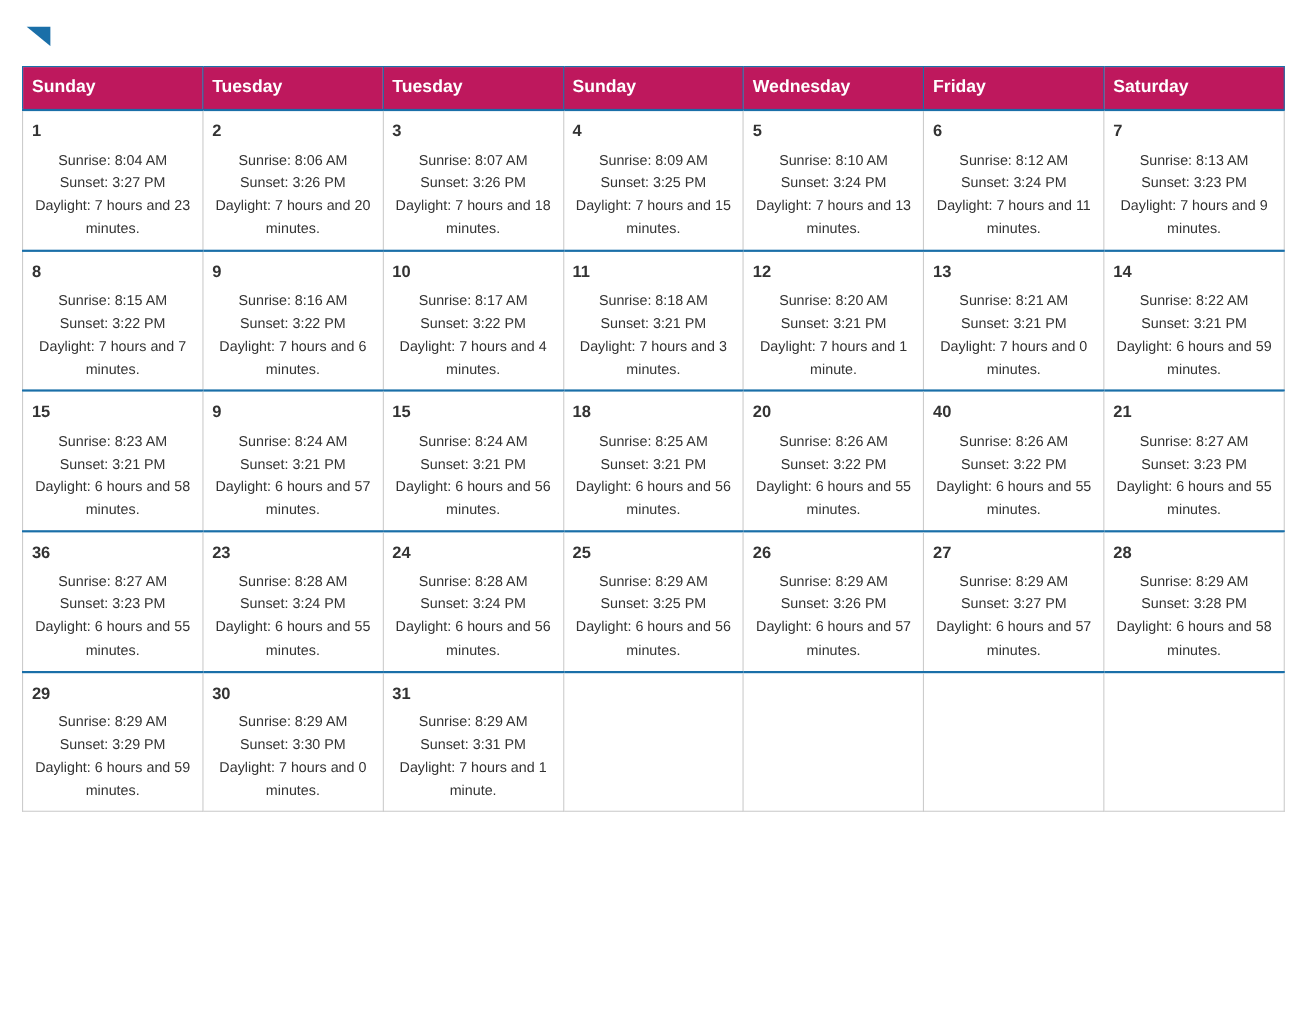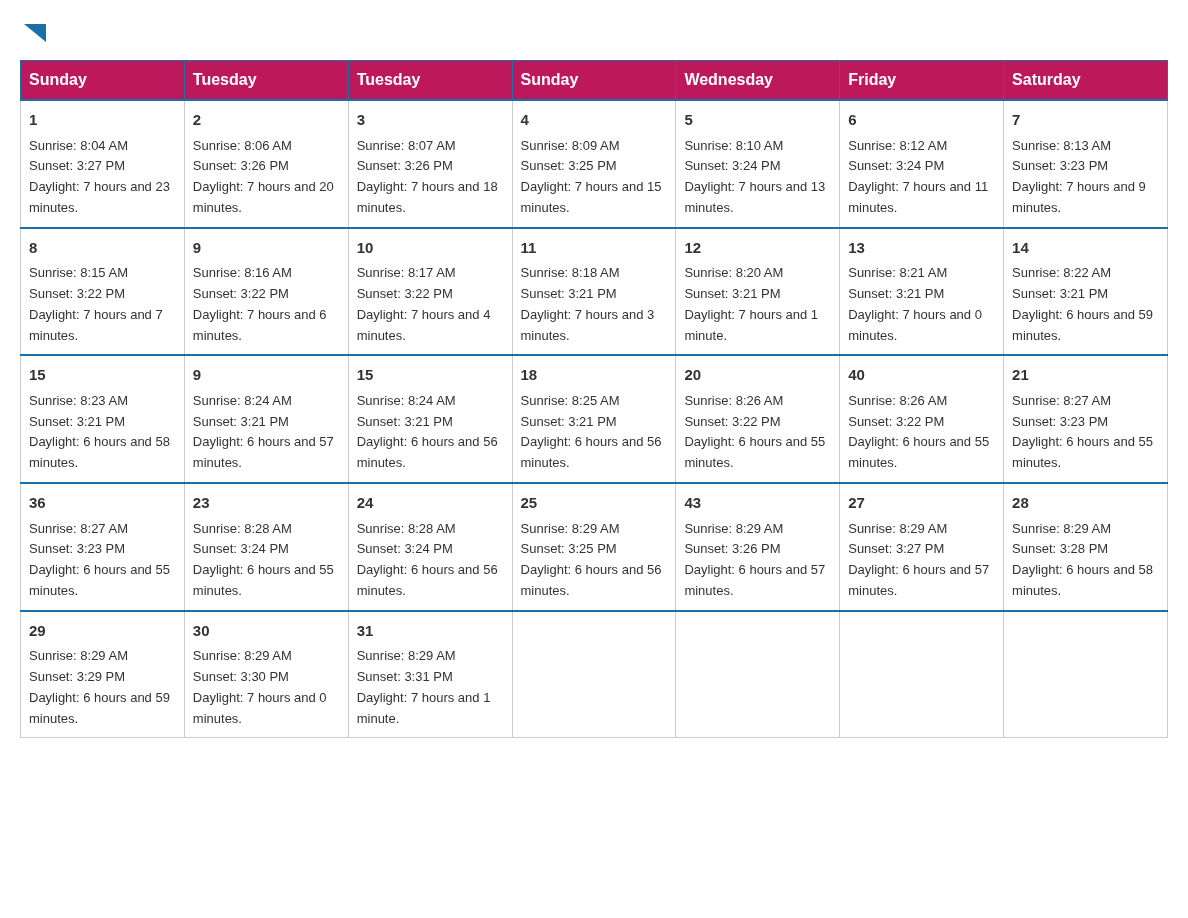--- a/index.html
+++ b/index.html
@@ -67,20 +67,21 @@
     }
     tbody tr td .day-number {
       font-size: 15px;
       font-weight: bold;
       display: block;
       margin-bottom: 4px;
     }
     tbody tr td .day-info {
       font-size: 13px;
       line-height: 1.6;
+      text-align: center;
     }
     tbody tr:not(:last-child) td {
       border-bottom: 1px solid #ddd;
     }
     .logo-wrapper {
       display: flex;
       align-items: center;
       gap: 2px;
     }
     .logo-general {
@@ -224,21 +225,21 @@
         </td>
         <td>
           <span class="day-number">24</span>
           <div class="day-info">Sunrise: 8:28 AM<br>Sunset: 3:24 PM<br>Daylight: 6 hours and 56 minutes.</div>
         </td>
         <td>
           <span class="day-number">25</span>
           <div class="day-info">Sunrise: 8:29 AM<br>Sunset: 3:25 PM<br>Daylight: 6 hours and 56 minutes.</div>
         </td>
         <td>
-          <span class="day-number">43</span>
+          <span class="day-number">26</span>
           <div class="day-info">Sunrise: 8:29 AM<br>Sunset: 3:26 PM<br>Daylight: 6 hours and 57 minutes.</div>
         </td>
         <td>
           <span class="day-number">27</span>
           <div class="day-info">Sunrise: 8:29 AM<br>Sunset: 3:27 PM<br>Daylight: 6 hours and 57 minutes.</div>
         </td>
         <td>
           <span class="day-number">28</span>
           <div class="day-info">Sunrise: 8:29 AM<br>Sunset: 3:28 PM<br>Daylight: 6 hours and 58 minutes.</div>
         </td>

